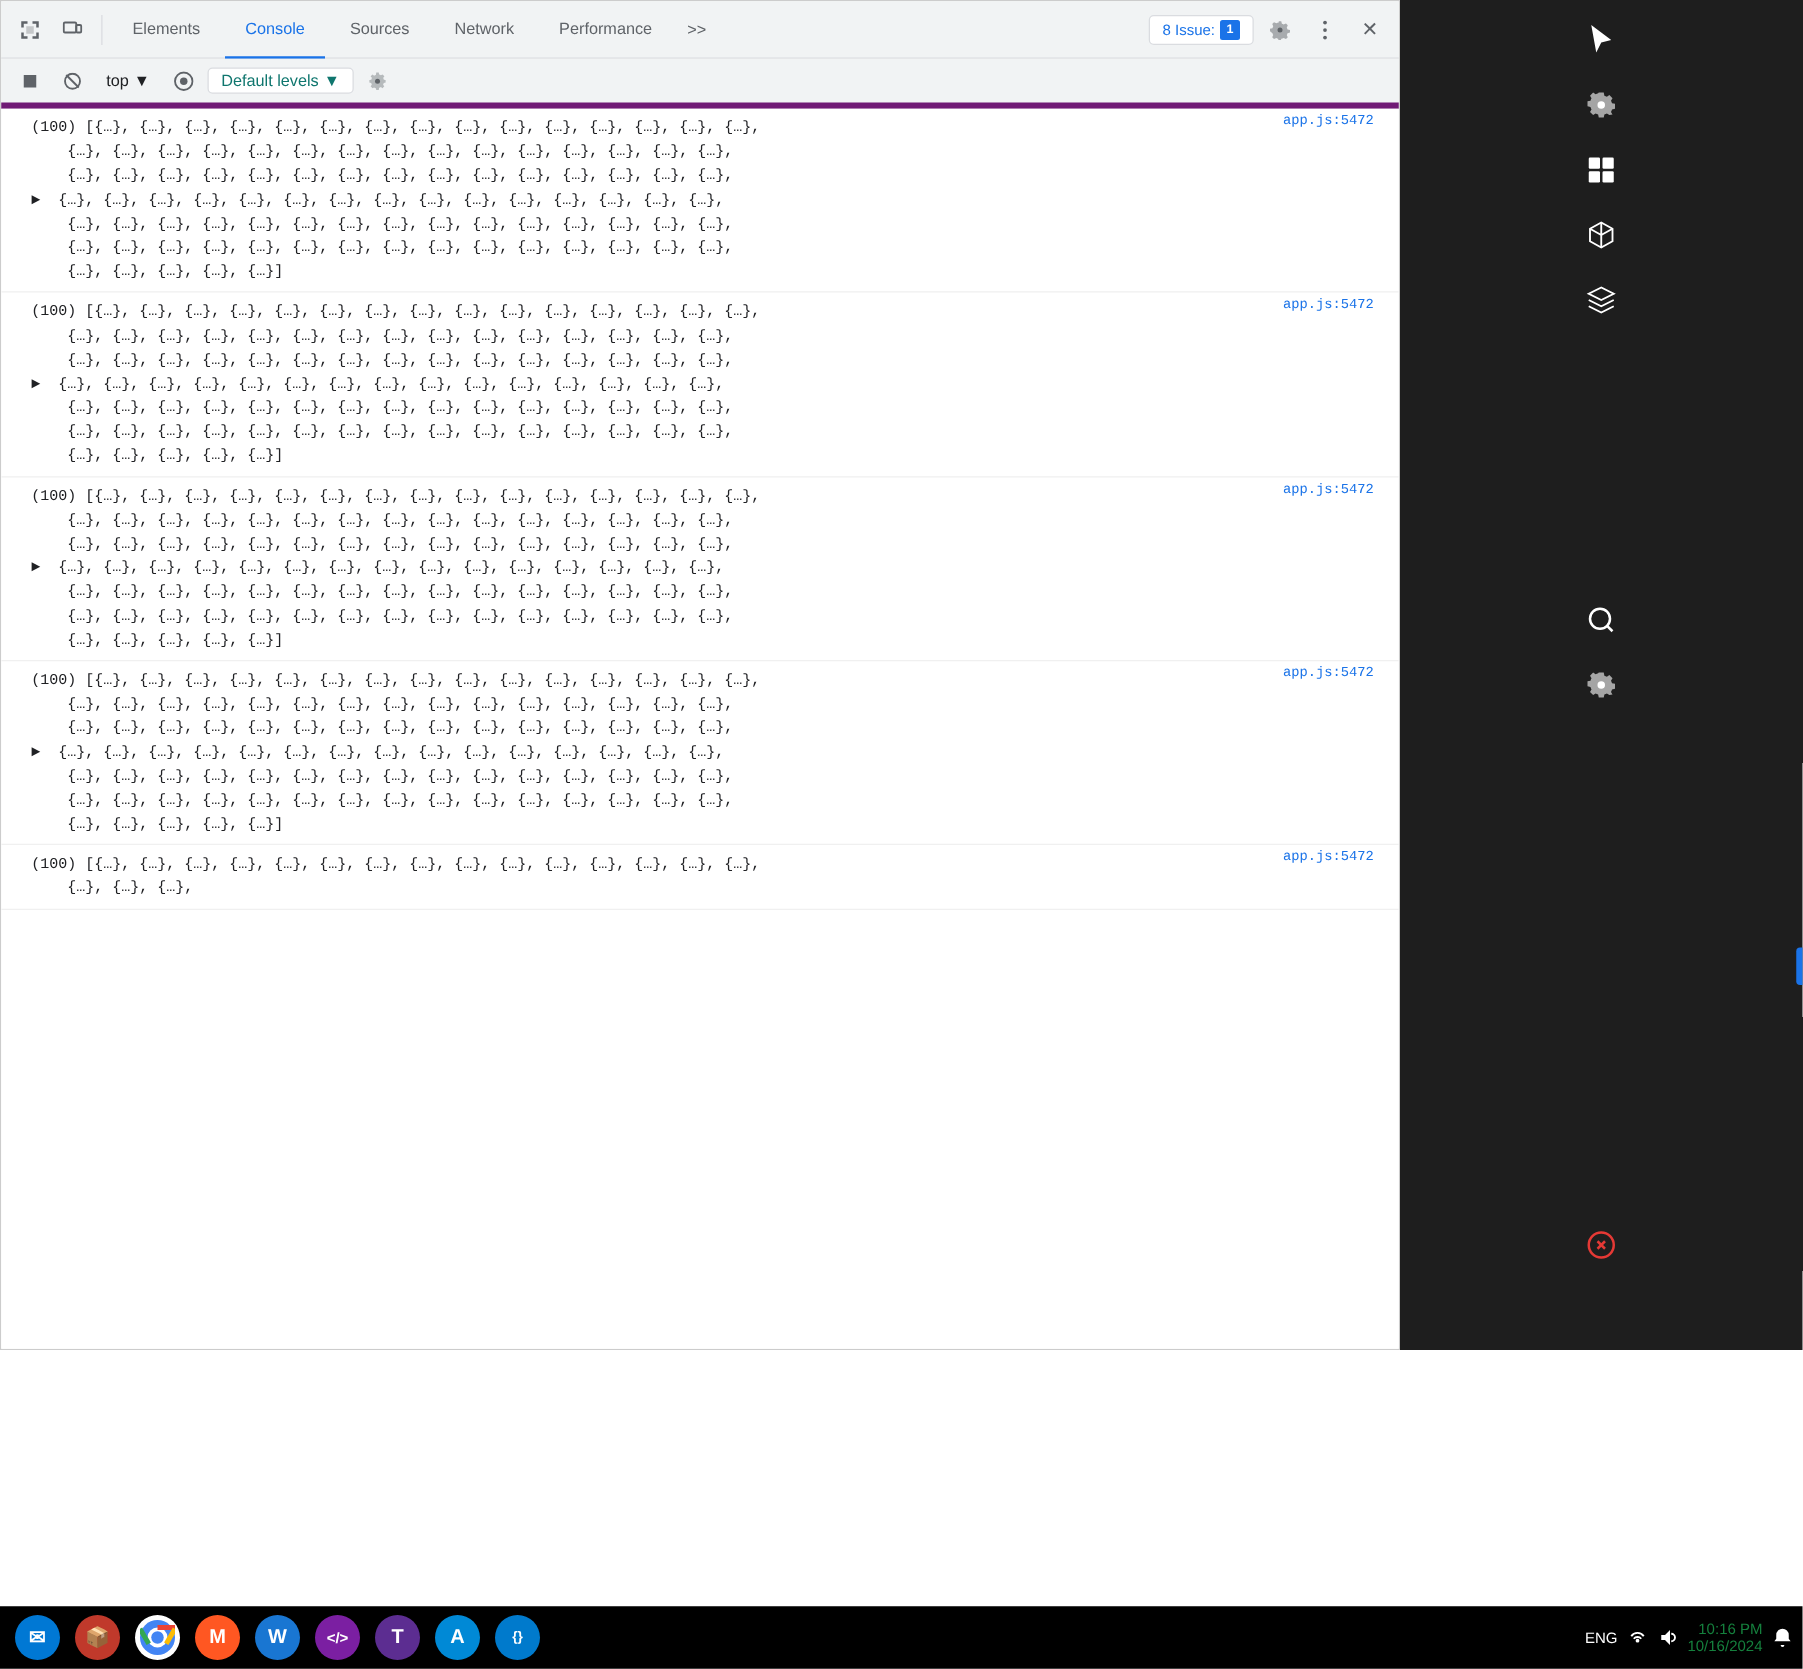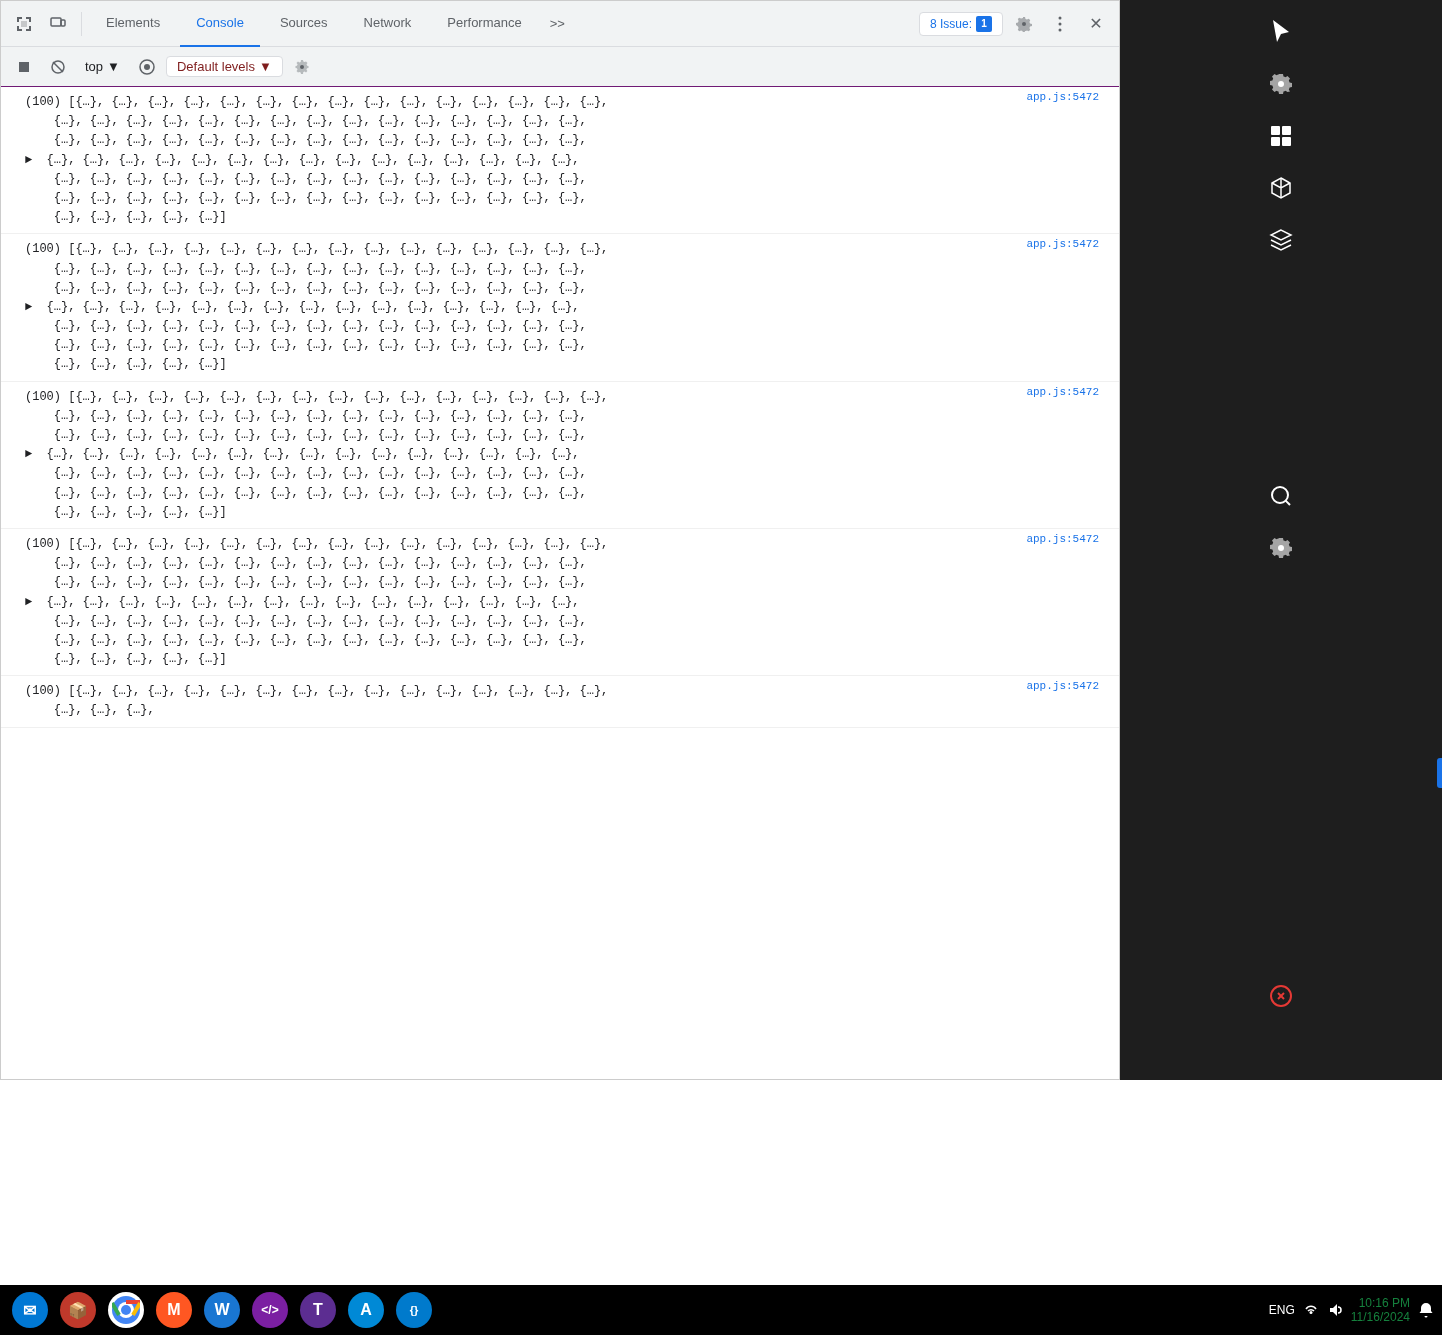--- a/index.html
+++ b/index.html
@@ -116,21 +116,21 @@
       font-size: 10px;
       font-weight: bold;
     }
 
     
     .toolbar2 {
       display: flex;
       align-items: center;
       height: 40px;
       background: #f1f3f4;
-      border-bottom: 1px solid #701a75;
+      border-bottom: 5px solid #701a75;
       padding: 0 8px;
       gap: 4px;
     }
 
     .top-selector {
       display: flex;
       align-items: center;
       gap: 4px;
       padding: 2px 8px;
       border: none;
@@ -154,21 +154,21 @@
     }
 
     .default-levels {
       display: flex;
       align-items: flex-start;
       gap: 4px;
       padding: 2px 10px;
       border: 1px solid #dadce0;
       border-radius: 4px;
       font-size: 13px;
-      color: #7f1d1d;
+      color: #0f766e;
       cursor: pointer;
       background: white;
     }
 
     
     .console-output {
       flex: 1;
       overflow-y: auto;
       background: white;
       font-family: 'Consolas', 'Courier New', monospace;
@@ -570,20 +570,20 @@
       <path d="M8 12a1.5 1.5 0 100-3 1.5 1.5 0 000 3z"></path>
       <path d="M5 9a4 4 0 016 0" fill="none" stroke="white" stroke-width="1.5"></path>
       <path d="M3 7a6 6 0 0110 0" fill="none" stroke="white" stroke-width="1.5"></path>
     </svg>
     <svg width="16" height="16" viewBox="0 0 16 16" fill="white">
       <path d="M3 6v4h3l4 4V2L6 6H3z"></path>
       <path d="M11 5a3 3 0 010 6" fill="none" stroke="white" stroke-width="1.5"></path>
     </svg>
     <div class="taskbar-time">
       <div>10:16 PM</div>
-      <div>11/16/2024</div>
+      <div>10/16/2024</div>
     </div>
     <svg width="16" height="16" viewBox="0 0 16 16" fill="white">
       <path d="M8 1a5 5 0 00-5 5v3l-1.5 2h13L13 9V6a5 5 0 00-5-5z"></path>
       <path d="M6.5 14a1.5 1.5 0 003 0H6.5z"></path>
     </svg>
   </div>
 </div>
 
 </body></html>

